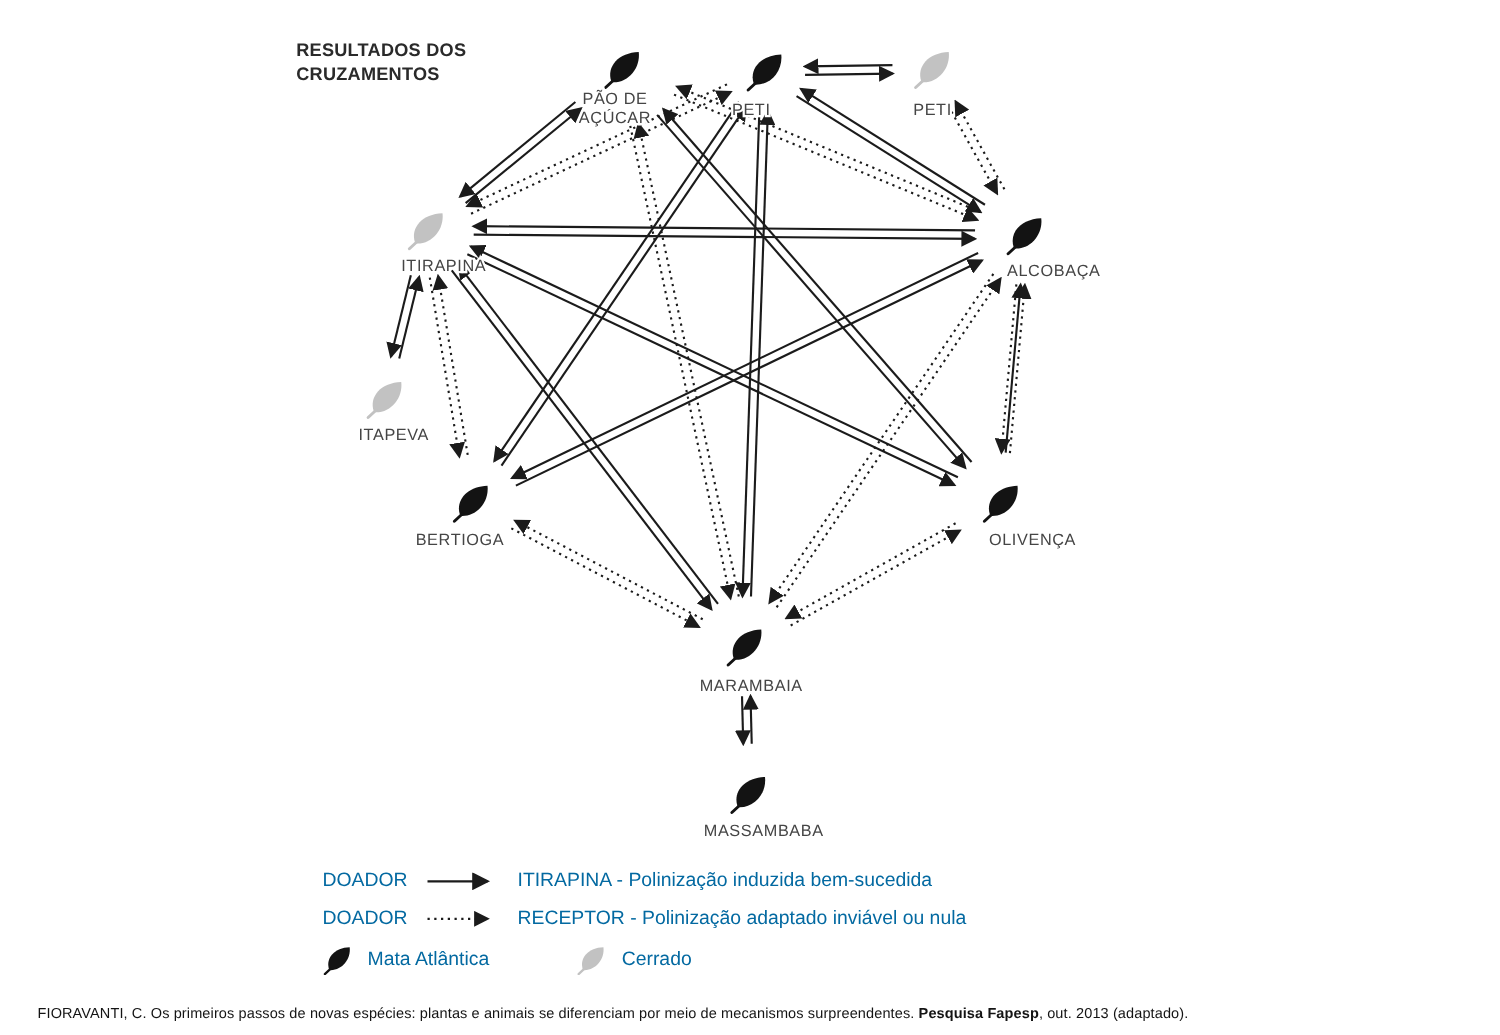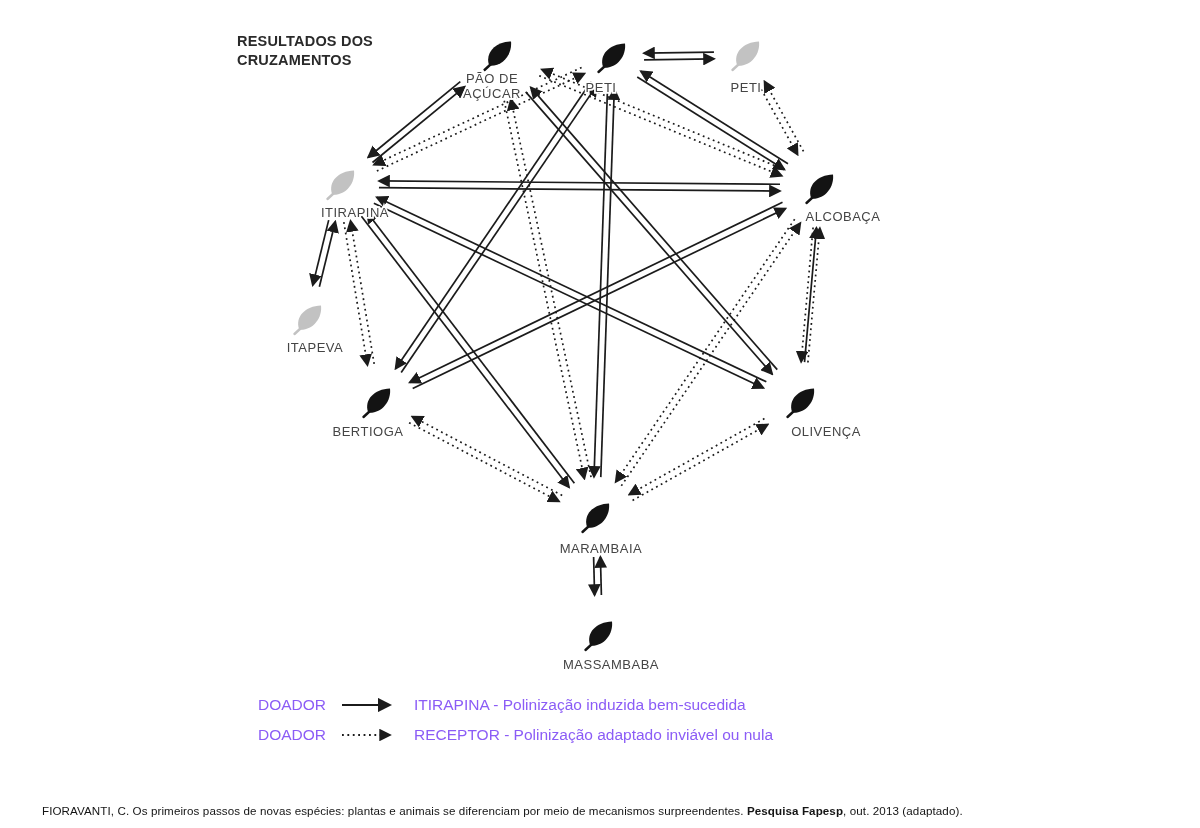--- a/index.html
+++ b/index.html
@@ -14,29 +14,29 @@
   }
   svg.net{position:absolute;left:0;top:0;}
   .node-label{
     font-family:"Liberation Sans",sans-serif;
     font-size:13px;letter-spacing:.5px;fill:#454545;
     stroke:#ffffff;stroke-width:3.5px;paint-order:stroke;
   }
   .legend{
     position:absolute;left:258px;top:696px;
     display:flex;flex-direction:column;gap:12px;
-    font-size:15.5px;color:#8b5cf6;
+    font-size:15.5px;color:#0369a1;
   }
   .lrow{display:flex;align-items:center;gap:12px;}
   .donor{min-width:70px;}
   .arrow-ic{flex:0 0 auto;}
   .leaf-ic{width:24px;height:24px;flex:0 0 auto;}
   .leaves .gap{margin-right:58px;}
   .citation{
-    position:absolute;left:42px;top:804px;right:4px;margin:0;
+    position:absolute;left:30px;top:804px;right:4px;margin:0;
     font-size:11.6px;color:#141414;letter-spacing:.1px;
   }
 </style>
 </head>
 <body>
 
 <div class="page">
 
   <div class="fig-title">RESULTADOS DOS
 CRUZAMENTOS</div>
@@ -184,17 +184,33 @@
       <svg class="arrow-ic" width="62" height="14" viewBox="0 0 62 14">
         <defs>
           <marker id="laDot" viewBox="0 0 10 10" refX="8.5" refY="5" markerWidth="7" markerHeight="7" orient="auto">
             <path d="M0 0 L10 5 L0 10 Z" fill="#1b1b1b"></path>
           </marker>
         </defs>
         <line x1="2" y1="7" x2="50" y2="7" stroke="#1b1b1b" stroke-width="1.8" stroke-dasharray="1.8 3.6" marker-end="url(#laDot)"></line>
       </svg>
       <span>RECEPTOR - Polinização adaptado inviável ou nula</span>
     </div>
+    <div class="lrow leaves">
+      <svg class="leaf-ic" viewBox="0 0 32 32">
+          <g transform="translate(0 0) scale(1)">
+            <path d="M7 26 C3 14 13 3 29 2.5 C30.5 15 21 27 8.5 26.8 Z" fill="#131313"></path>
+            <path d="M9 25 L2.5 31" stroke="#131313" stroke-width="2.4" stroke-linecap="round"></path>
+          </g>
+        </svg>
+      <span class="gap">Mata Atlântica</span>
+      <svg class="leaf-ic" viewBox="0 0 32 32">
+          <g transform="translate(0 0) scale(1)">
+            <path d="M7 26 C3 14 13 3 29 2.5 C30.5 15 21 27 8.5 26.8 Z" fill="#c2c2c2"></path>
+            <path d="M9 25 L2.5 31" stroke="#c2c2c2" stroke-width="2.4" stroke-linecap="round"></path>
+          </g>
+        </svg>
+      <span>Cerrado</span>
+    </div>
   </div>
 
   <p class="citation"><span>FIORAVANTI, C. Os primeiros passos de novas espécies: plantas e animais se diferenciam por meio de mecanismos surpreendentes. </span><strong>Pesquisa Fapesp</strong><span>, out. 2013 (adaptado).</span></p>
 
 </div>
 
 </body></html>

